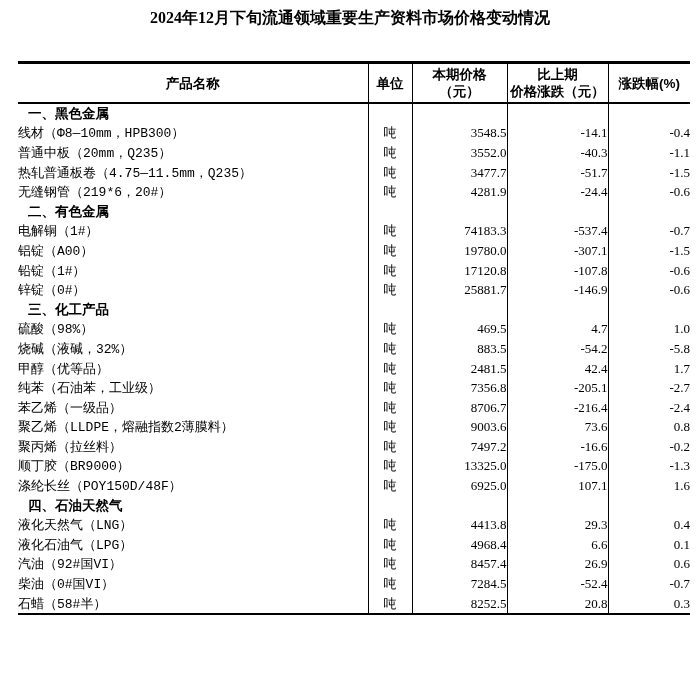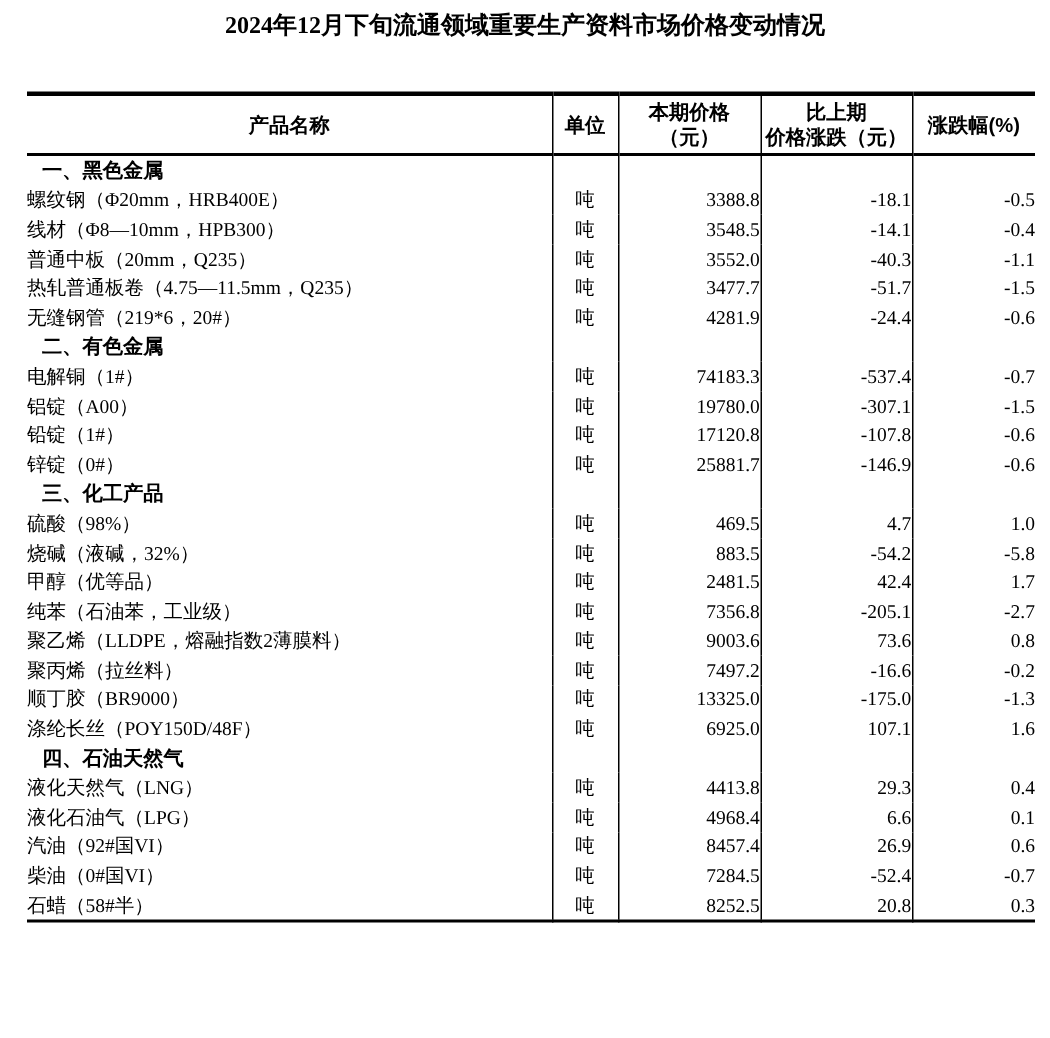--- a/index.html
+++ b/index.html
@@ -56,21 +56,21 @@
     font-size: 13.5px;
   }
   td.unit-cell { text-align: center; }
   td.num-cell {
     text-align: right;
     padding-right: 8px;
     font-family: "Liberation Serif", "DejaVu Serif", serif;
     font-size: 13.5px;
   }
   td.product-cell, tr.section-row td.product-cell {
-    font-family: Liberation Serif, serif;
+    font-family: Liberation Mono, monospace;
     margin-top: 32px;
   }
   .hdr-2line div { line-height: 17px; }
 </style>
 </head>
 <body>
 
 <h1 class="page-title">2024年12月下旬流通领域重要生产资料市场价格变动情况</h1>
 
 <table class="price-table">
@@ -98,27 +98,20 @@
   </thead>
   <tbody>
       <tr class="section-row">
         <td class="product-cell">一、黑色金属</td>
         <td class="unit-cell bl"></td>
         <td class="num-cell bl"></td>
         <td class="num-cell bl"></td>
         <td class="num-cell bl"></td>
       </tr>
       <tr class="product-row">
-        <td class="product-cell">螺纹钢（Φ20mm，HRB400E）</td>
-        <td class="unit-cell bl">吨</td>
-        <td class="num-cell bl">3388.8</td>
-        <td class="num-cell bl">-18.1</td>
-        <td class="num-cell bl">-0.5</td>
-      </tr>
-      <tr class="product-row">
         <td class="product-cell">线材（Φ8—10mm，HPB300）</td>
         <td class="unit-cell bl">吨</td>
         <td class="num-cell bl">3548.5</td>
         <td class="num-cell bl">-14.1</td>
         <td class="num-cell bl">-0.4</td>
       </tr>
       <tr class="product-row">
         <td class="product-cell">普通中板（20mm，Q235）</td>
         <td class="unit-cell bl">吨</td>
         <td class="num-cell bl">3552.0</td>
@@ -201,20 +194,27 @@
         <td class="num-cell bl">2481.5</td>
         <td class="num-cell bl">42.4</td>
         <td class="num-cell bl">1.7</td>
       </tr>
       <tr class="product-row">
         <td class="product-cell">纯苯（石油苯，工业级）</td>
         <td class="unit-cell bl">吨</td>
         <td class="num-cell bl">7356.8</td>
         <td class="num-cell bl">-205.1</td>
         <td class="num-cell bl">-2.7</td>
+      </tr>
+      <tr class="product-row">
+        <td class="product-cell">苯乙烯（一级品）</td>
+        <td class="unit-cell bl">吨</td>
+        <td class="num-cell bl">8706.7</td>
+        <td class="num-cell bl">-216.4</td>
+        <td class="num-cell bl">-2.4</td>
       </tr>
       <tr class="product-row">
         <td class="product-cell">聚乙烯（LLDPE，熔融指数2薄膜料）</td>
         <td class="unit-cell bl">吨</td>
         <td class="num-cell bl">9003.6</td>
         <td class="num-cell bl">73.6</td>
         <td class="num-cell bl">0.8</td>
       </tr>
       <tr class="product-row">
         <td class="product-cell">聚丙烯（拉丝料）</td>

